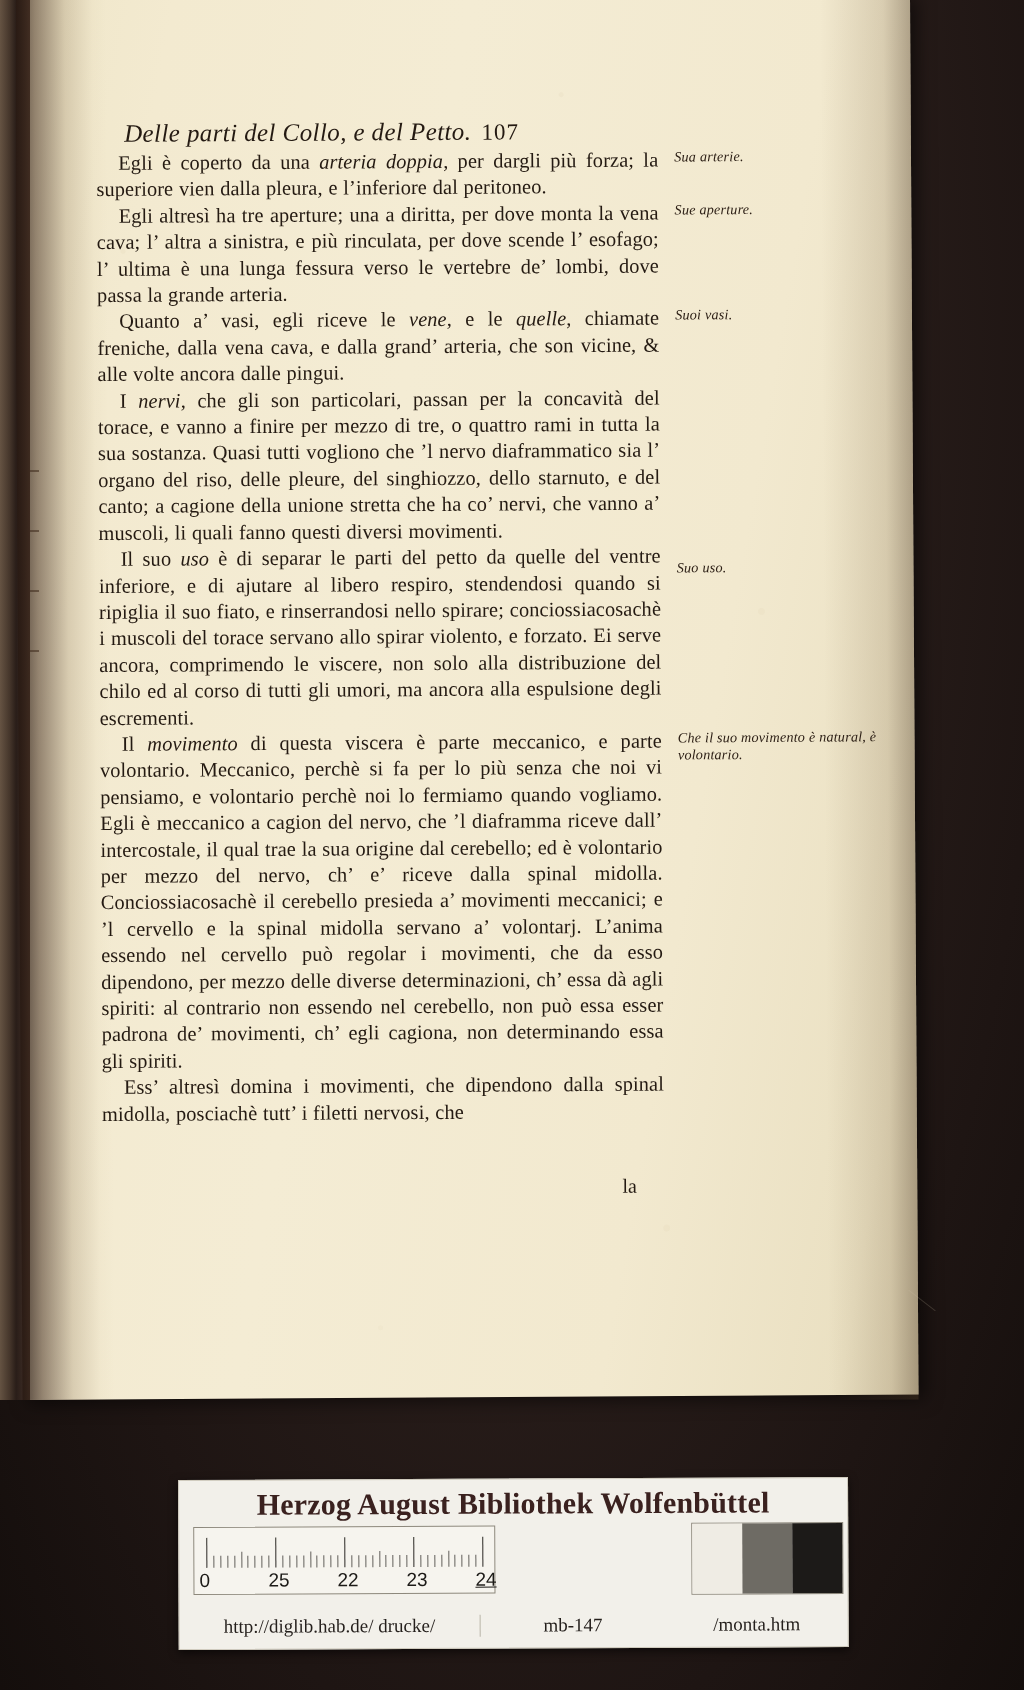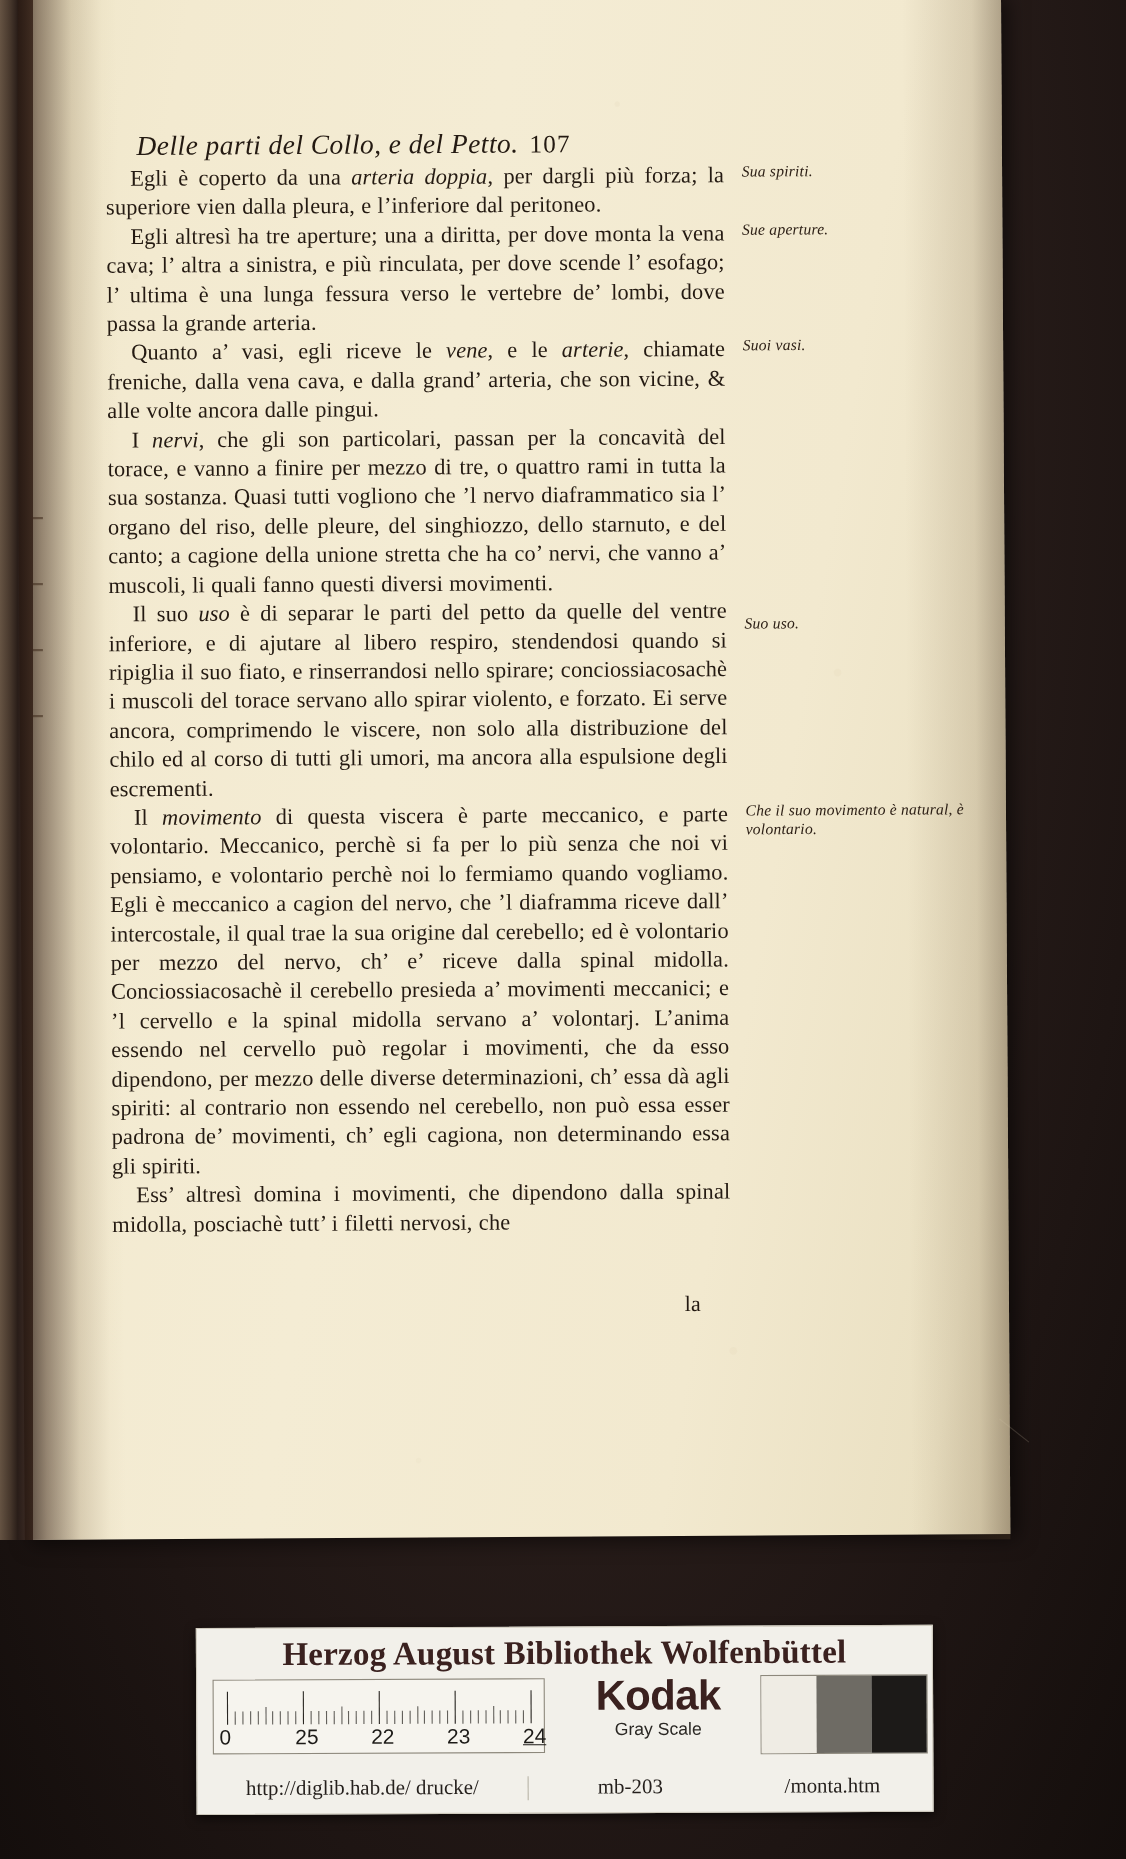--- a/index.html
+++ b/index.html
@@ -285,33 +285,33 @@
 <div id="text-block">
 
   <div id="running-head">
     <span>Delle parti del Collo, e del Petto.</span><span class="page-no">107</span>
   </div>
 
   <div class="para-row">
     <div class="col-main">
       <p>Egli è coperto da una <span class="it">arteria doppia</span>, per dargli più forza; la superiore vien dalla pleura, e l’inferiore dal peritoneo.</p>
     </div>
-    <div class="margin-note" style="top:2px">Sua spiriti.</div>
+    <div class="margin-note" style="top:2px">Sua arterie.</div>
   </div>
 
   <div class="para-row">
     <div class="col-main">
       <p>Egli altresì ha tre aperture; una a diritta, per dove monta la vena cava; l’ altra a sinistra, e più rinculata, per dove scende l’ esofago; l’ ultima è una lunga fessura verso le vertebre de’ lombi, dove passa la grande arteria.</p>
     </div>
     <div class="margin-note" style="top:2px">Sue aperture.</div>
   </div>
 
   <div class="para-row">
     <div class="col-main">
-      <p>Quanto a’ vasi, egli riceve le <span class="it">vene</span>, e le <span class="it">arterie</span>, chiamate freniche, dalla vena cava, e dalla grand’ arteria, che son vicine, &amp; alle volte ancora dalle pingui.</p>
+      <p>Quanto a’ vasi, egli riceve le <span class="it">vene</span>, e le <span class="it">quelle</span>, chiamate freniche, dalla vena cava, e dalla grand’ arteria, che son vicine, &amp; alle volte ancora dalle pingui.</p>
     </div>
     <div class="margin-note" style="top:2px">Suoi vasi.</div>
   </div>
 
   <div class="para-row">
     <div class="col-main">
       <p>I <span class="it">nervi</span>, che gli son particolari, passan per la concavità del torace, e vanno a finire per mezzo di tre, o quattro rami in tutta la sua sostanza. Quasi tutti vogliono che ’l nervo diaframmatico sia l’ organo del riso, delle pleure, del singhiozzo, dello starnuto, e del canto; a cagione della unione stretta che ha co’ nervi, che vanno a’ muscoli, li quali fanno questi diversi movimenti.</p>
     </div>
   </div>
 
@@ -390,30 +390,26 @@
         </div>
       <div id="ruler-nums">
           <span style="left: 5px;">0</span>
           <span style="left: 74px;">25</span>
           <span style="left: 143px;">22</span>
           <span style="left: 212px;">23</span>
           <span style="left: 281px; text-decoration: underline;">24</span>
         </div>
     </div>
 
-    <div id="kodak-block">
-      <div id="kodak-word">Kodak</div>
-      <div id="gray-scale-label">Gray Scale</div>
-    </div>
 
     <div id="patches">
       <div class="patch" style="background: rgb(239, 236, 228);"></div>
       <div class="patch" style="background: rgb(110, 107, 100);"></div>
       <div class="patch" style="background: rgb(28, 26, 24);"></div>
     </div>
   </div>
 
   <div id="card-bottom">
     <div id="url-left">http://diglib.hab.de/ drucke/</div>
-    <div id="id-mid">mb-203</div>
+    <div id="id-mid">mb-147</div>
     <div id="url-right">/monta.htm</div>
   </div>
 </div>
 
 </body></html>

